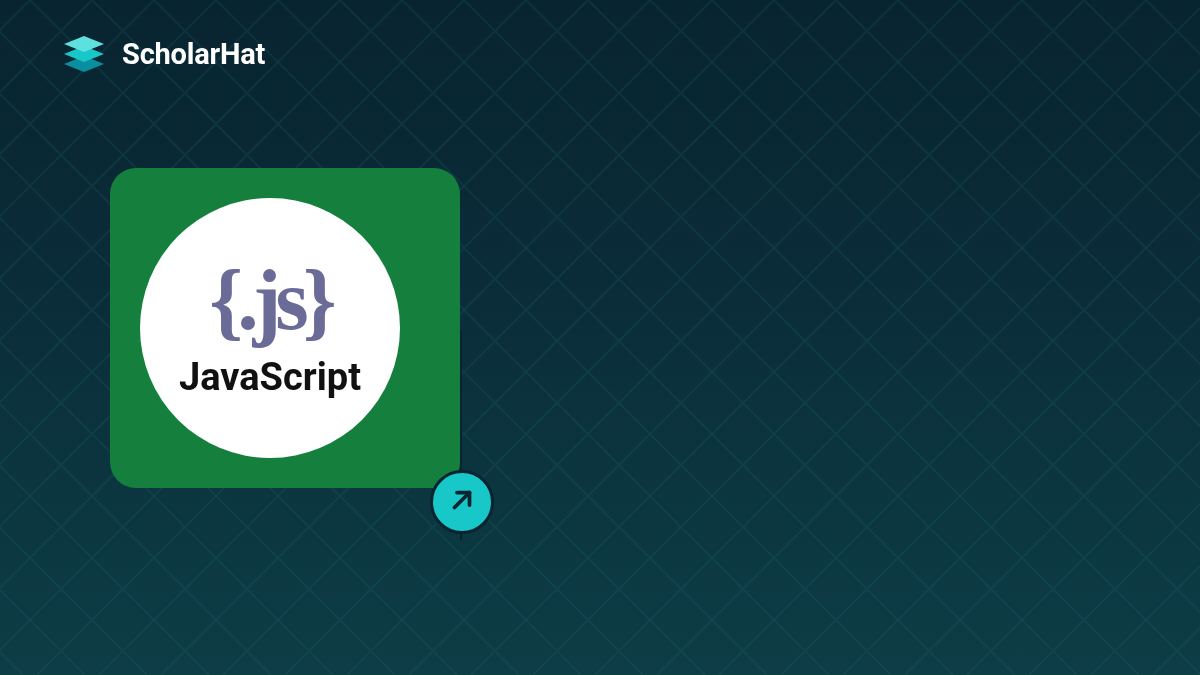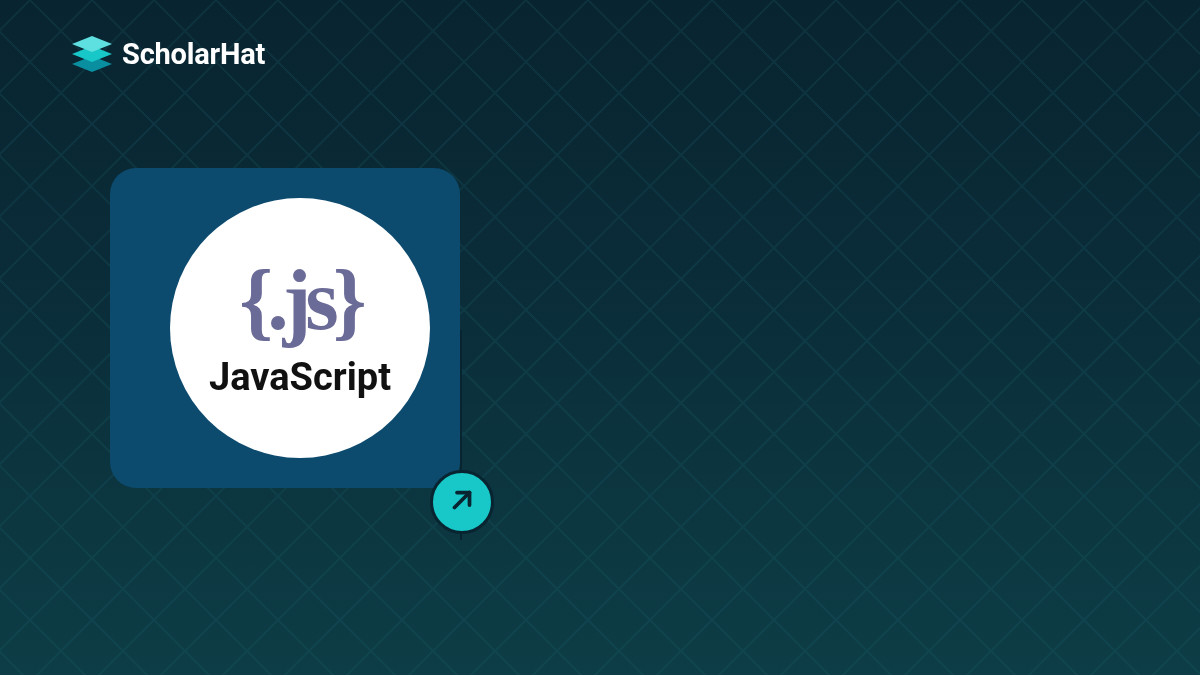--- a/index.html
+++ b/index.html
@@ -30,24 +30,24 @@
       #1f6b76 20px, #1f6b76 22px,
       transparent 22px, transparent 44px
     );
     background-size: 62px 62px;
     pointer-events: none;
   }
 
   .logo {
     position: absolute;
     top: 36px;
-    left: 72px;
+    left: 64px;
     display: flex;
     align-items: center;
-    gap: 10px;
+    gap: 18px;
   }
   .logo-icon {
     width: 40px;
     height: 36px;
     position: relative;
   }
   .logo-text {
     font-size: 29px;
     font-weight: 700;
     color: #ffffff;
@@ -58,25 +58,25 @@
     position: absolute;
     top: 168px;
     left: 110px;
     right: 110px;
     display: flex;
     gap: 10px;
     align-items: stretch;
   }
 
   .card {
-    background: #0c4a6e;
+    background: #15803d;
     border-radius: 26px;
     display: flex;
     align-items: center;
-    justify-content: flex-end;
+    justify-content: flex-start;
     position: relative;
   }
   .card-left {
     width: 350px;
     height: 320px;
     flex-shrink: 0;
     padding: 30px;
   }
   .card-right {
     flex: 1;

